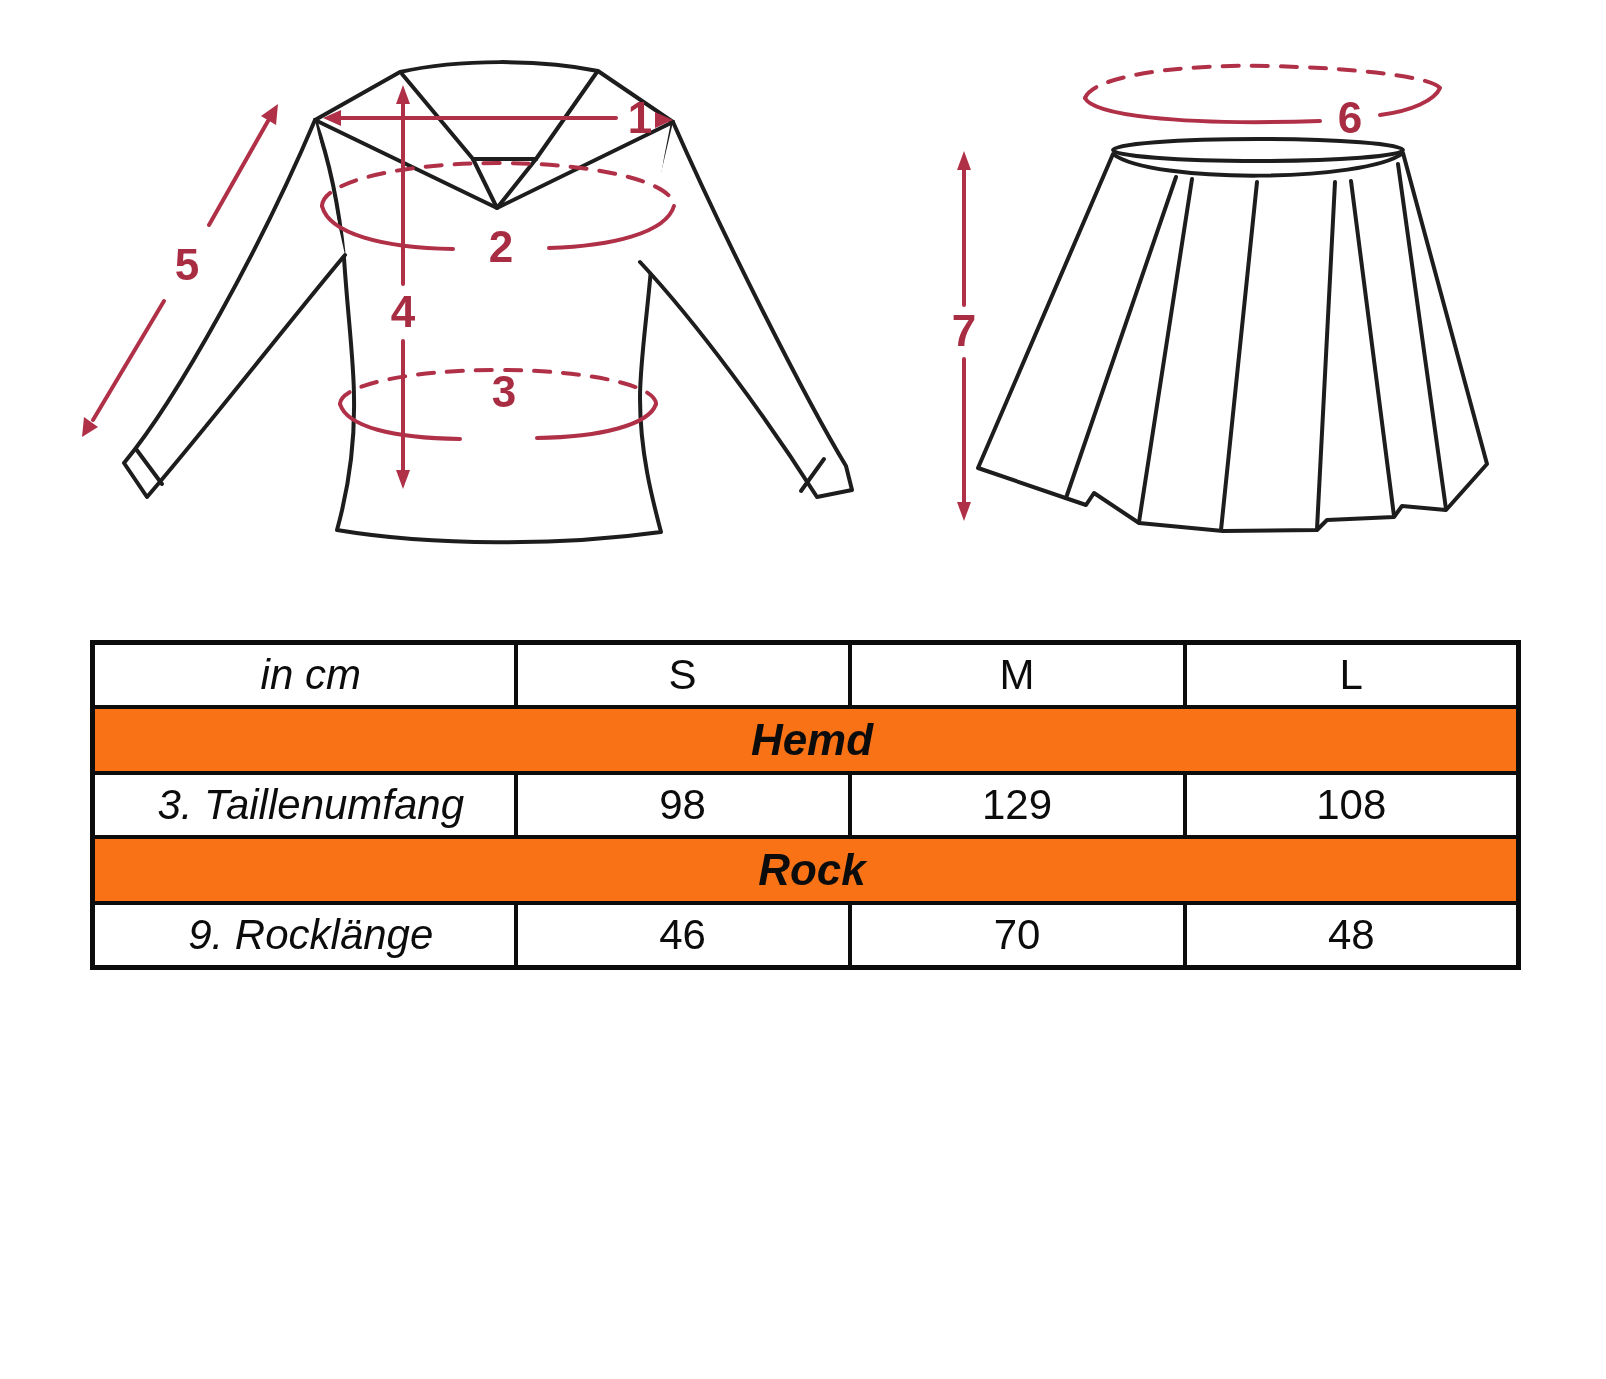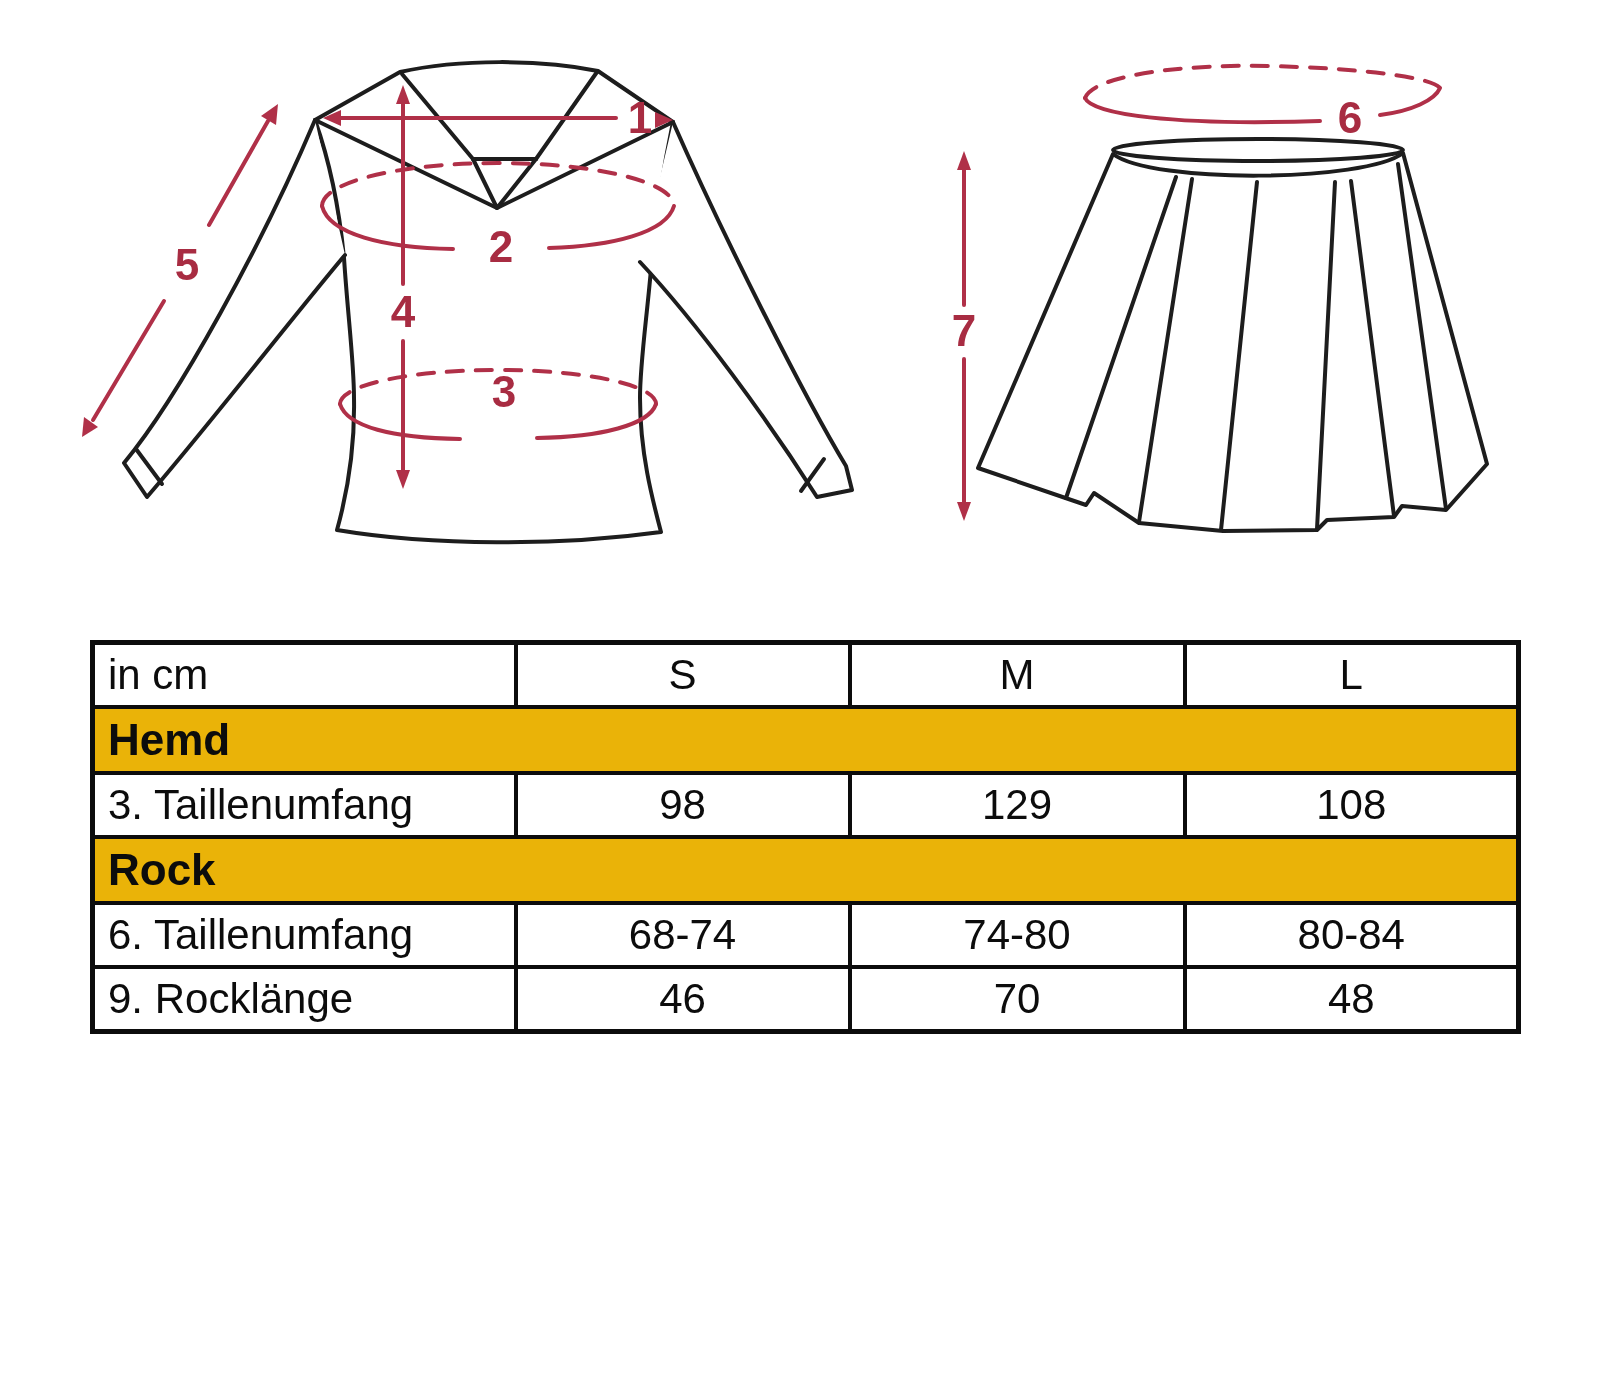--- a/index.html
+++ b/index.html
@@ -23,28 +23,28 @@
     width:1426px;
     border-collapse:collapse;table-layout:fixed;
     border:5px solid #0c0c0c;
   }
   .size-table td{
     border:4px solid #0c0c0c;
     font-size:42px;color:#0c0c0c;
     padding:0;vertical-align:middle;
     overflow:hidden;white-space:nowrap;
   }
-  .size-table .label-cell{text-align:left;padding-left:13px;}
+  .size-table .label-cell{text-align:center;padding-left:13px;font-style:italic;}
   .size-table .value-cell{text-align:center;}
   .size-table .header-row td{height:60px;}
   .size-table .data-row td{height:60px;}
   .size-table .section-row td{
-    height:62px;background:#eab308;
-    font-weight:bold;font-size:44px;
-    text-align:left;padding-left:13px;
+    height:62px;background:#f97316;
+    font-weight:bold;font-style:italic;font-size:44px;
+    text-align:center;padding-left:13px;
   }
 </style>
 </head>
 <body>
 
 <div class="page">
 
   <svg class="diagram-svg" width="1606" height="612" viewBox="0 0 1606 612">
 
     <g>
@@ -156,26 +156,20 @@
         <td class="value-cell">98</td>
         <td class="value-cell">129</td>
         <td class="value-cell">108</td>
       </tr>
 
       <tr class="section-row">
         <td colspan="4">Rock</td>
       </tr>
 
       <tr class="data-row">
-        <td class="label-cell">6. Taillenumfang</td>
-        <td class="value-cell">68-74</td>
-        <td class="value-cell">74-80</td>
-        <td class="value-cell">80-84</td>
-      </tr>
-      <tr class="data-row">
         <td class="label-cell">9. Rocklänge</td>
         <td class="value-cell">46</td>
         <td class="value-cell">70</td>
         <td class="value-cell">48</td>
       </tr>
     </tbody>
   </table>
 
 </div>
 

